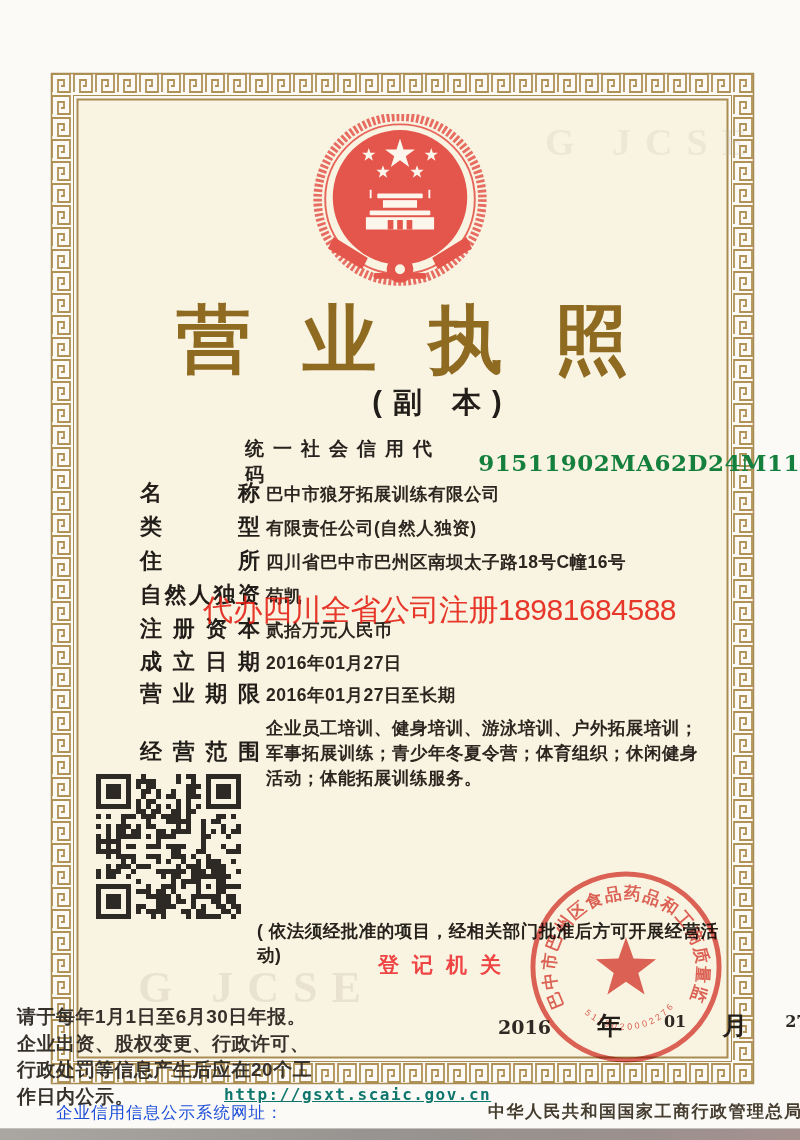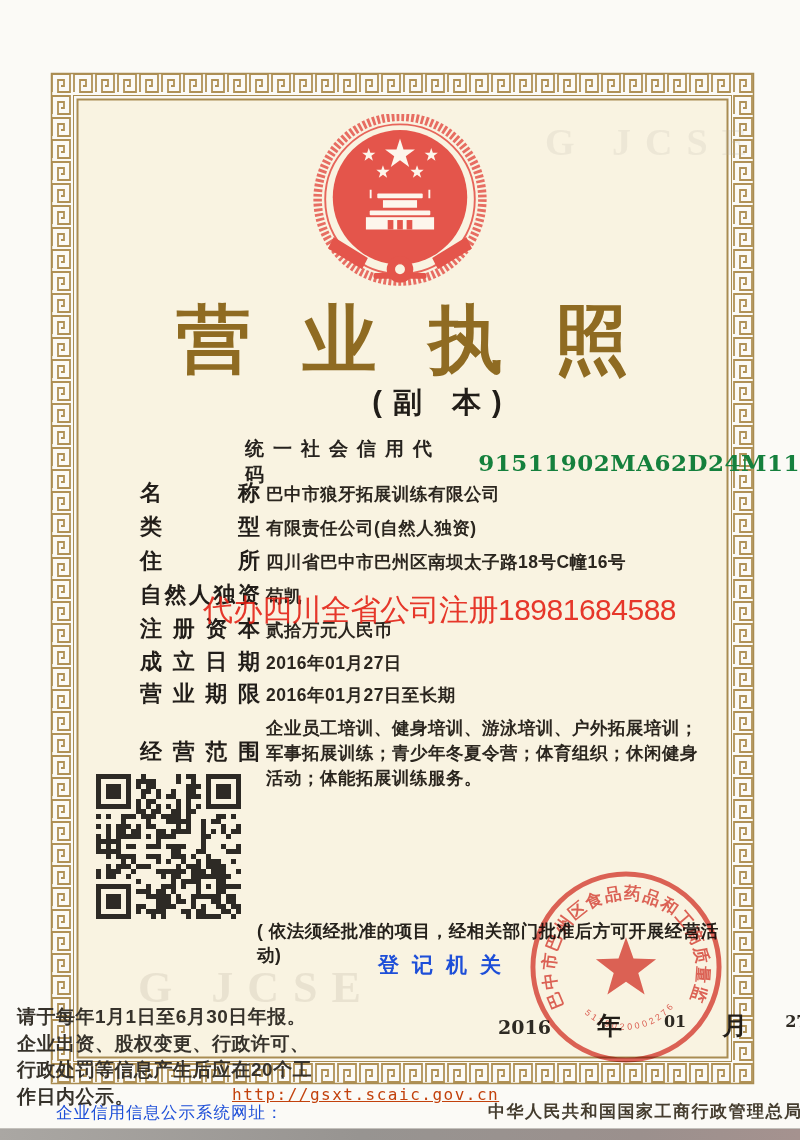--- a/index.html
+++ b/index.html
@@ -59,38 +59,38 @@
     position:absolute;left:203px;top:590px;z-index:6;white-space:nowrap;
     font-size:30px;font-weight:400;letter-spacing:-0.5px;color:rgba(226,28,16,0.88);text-align:center;
   }
   
   .approval{
     position:absolute;left:257px;top:919px;width:470px;z-index:3;
     font-size:17.5px;font-weight:700;letter-spacing:0.5px;color:#25211b;
   }
   .registry{
     position:absolute;left:378px;top:951px;z-index:3;
-    font-size:21px;font-weight:700;letter-spacing:13px;color:#1d4ed8;white-space:nowrap;
+    font-size:21px;font-weight:700;letter-spacing:13px;color:#ef4444;white-space:nowrap;
   }
   .date-line{position:absolute;left:498px;top:1009px;z-index:4;display:flex;align-items:baseline;white-space:nowrap;gap:28px;}
   .d-num{font-family:"DejaVu Serif","Liberation Serif",serif;font-size:19px;font-weight:600;color:#2e2a23;}
   .d-num.small{font-size:16px;position:relative;top:-7px;}
   .d-unit{font-size:25px;font-weight:700;color:#211d18;}
   .gap18{margin-left:18px}.gap14{margin-left:14px}.gap10{margin-left:10px}.gap8{margin-left:8px}.gap16{margin-left:16px}
   .stamp{position:absolute;left:527px;top:868px;width:198px;height:198px;z-index:7;mix-blend-mode:multiply;opacity:0.88;}
   
   .notice{
     position:absolute;left:17px;top:1004px;width:310px;z-index:8;
     font-size:19px;font-weight:700;line-height:26.5px;letter-spacing:0.5px;color:#36322b;
   }
   .site-url{
     position:absolute;left:224px;top:1085px;z-index:8;
     font-family:"DejaVu Sans Mono","Liberation Mono",monospace;
-    font-size:16px;font-weight:400;letter-spacing:1.5px;color:#c2410c;
-    text-decoration:underline;white-space:nowrap;margin-left:8px;
+    font-size:16px;font-weight:700;letter-spacing:1.5px;color:#0f766e;
+    text-decoration:underline;white-space:nowrap;
   }
   .site-label{
     position:absolute;left:56px;top:1102px;z-index:8;
     font-family:"Liberation Serif",serif;font-size:16.5px;letter-spacing:1px;color:#1d4ed8;
   }
   .issuer{
     position:absolute;left:488px;top:1100px;z-index:8;
     font-family:"Liberation Serif",serif;font-size:17px;font-weight:700;
     letter-spacing:1.5px;color:#453d2f;white-space:nowrap;
   }

